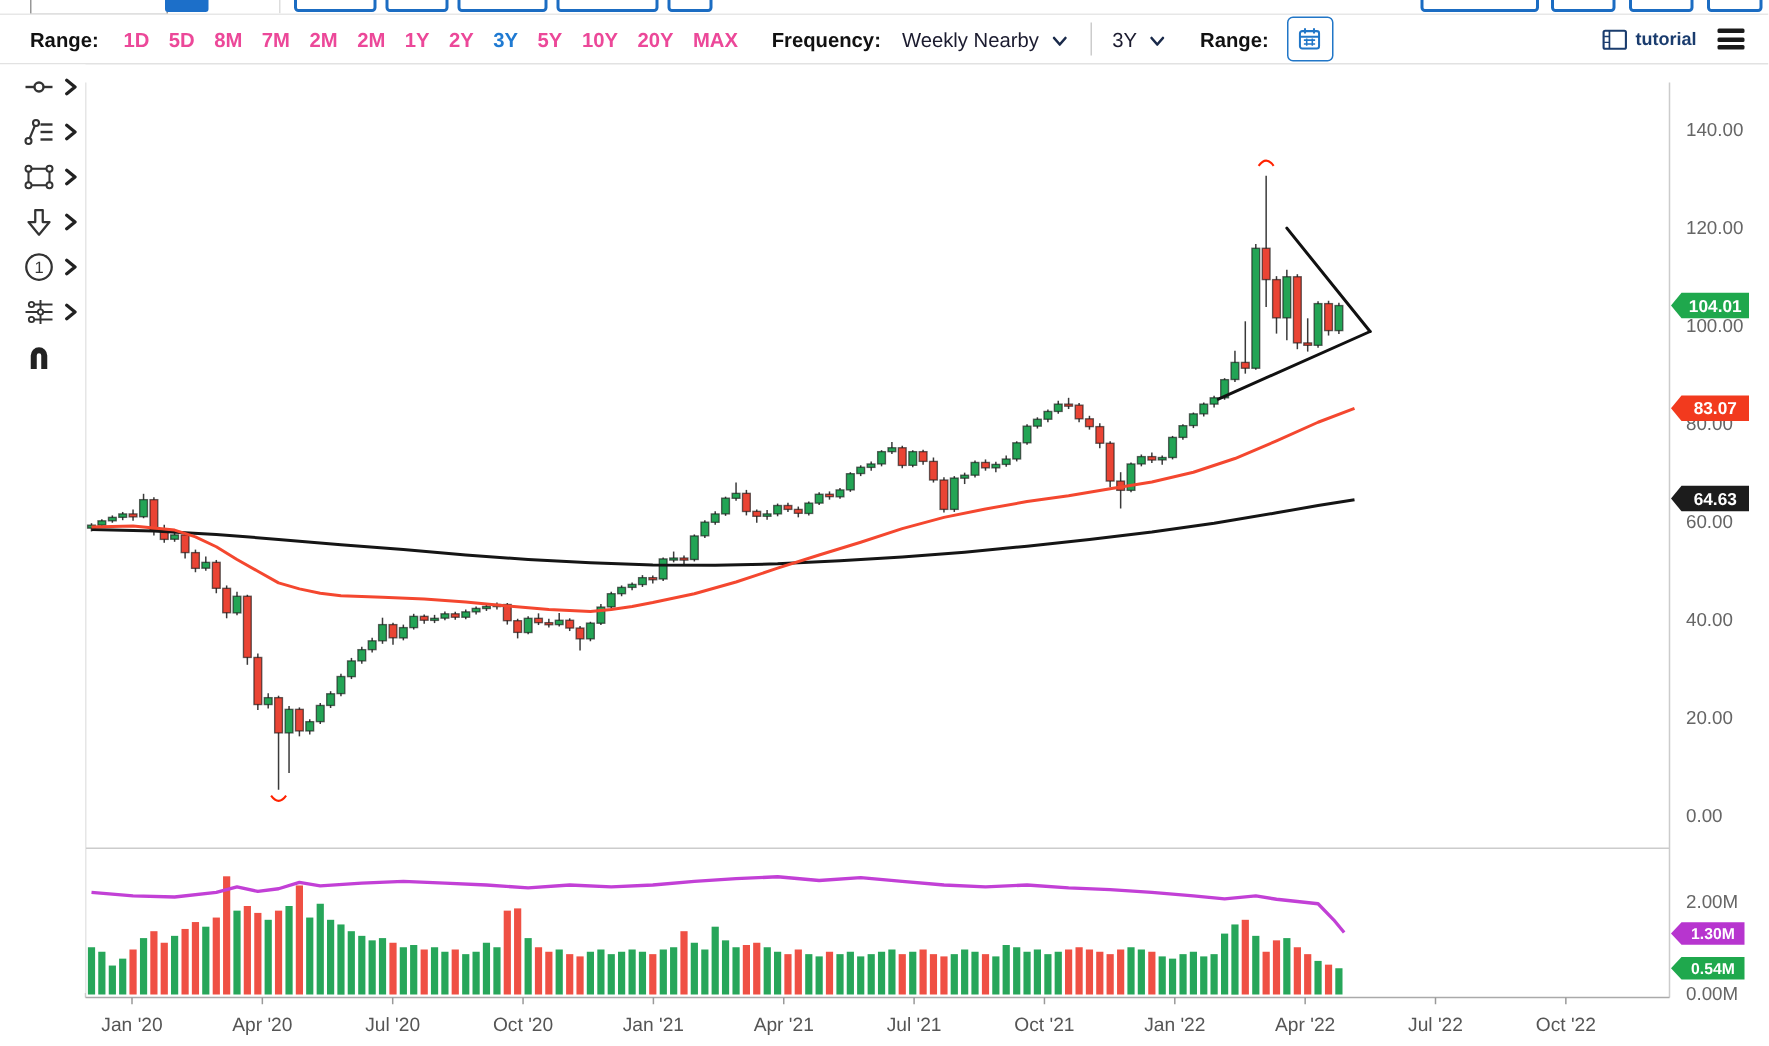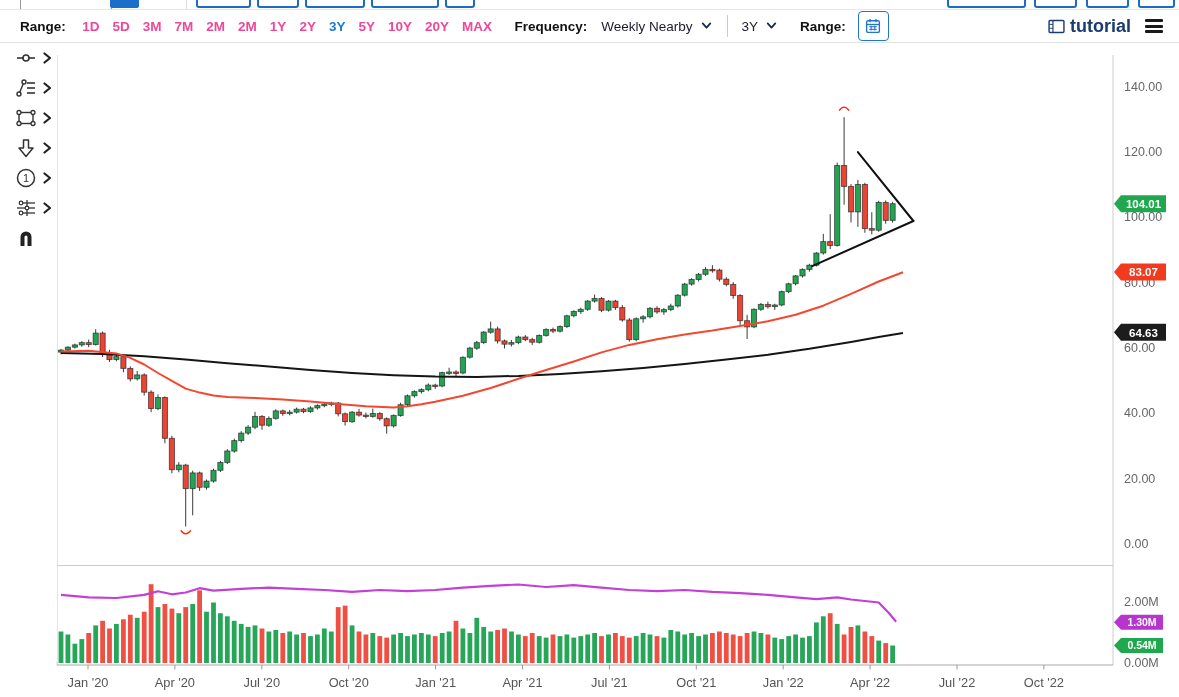--- a/index.html
+++ b/index.html
@@ -14,26 +14,26 @@
   .topstrip .vline{position:absolute;top:0;width:1px;height:9px;background:#ddd;}
 
   
   .toolbar{position:relative;height:33px;display:flex;align-items:center;background:#fff;
            border-bottom:1px solid #e2e2e2;font-size:13.5px;color:#16365f;padding-left:20px;box-sizing:border-box;}
   .tb-label{font-weight:bold;color:#111;margin-right:10px;}
   .range-opts{display:flex;align-items:center;}
   .range-opt{padding:2px 6.5px;font-weight:600;color:#ec4899;cursor:pointer;}
   .range-opt.sel{color:#1f7ad2;}
   .freq-label{margin-left:16px;}
-  .dd{display:flex;align-items:flex-start;gap:7px;cursor:pointer;color:#1b1b2f;padding:0 4px;}
+  .dd{display:flex;align-items:flex-end;gap:7px;cursor:pointer;color:#1b1b2f;padding:0 4px;}
   .vsep{width:1px;height:22px;background:#ccc;margin:0 10px;}
   .calbtn{width:31px;height:30px;border:1.5px solid #2176c7;border-radius:4px;background:#fff;
           display:flex;align-items:center;justify-content:center;cursor:pointer;padding:0;margin-left:2px;}
   .tb-right{margin-left:auto;display:flex;align-items:center;gap:12px;padding-right:14px;}
-  .tutorial{display:flex;align-items:center;gap:5px;color:#1a3c6e;font-weight:bold;font-size:18px;cursor:pointer;}
+  .tutorial{display:flex;align-items:center;gap:5px;color:#1a3c6e;font-weight:bold;font-size:12px;cursor:pointer;}
   .burger{display:flex;flex-direction:column;gap:2.5px;cursor:pointer;padding:2px;}
   .burger div{width:18px;height:3px;background:#1a1a1a;border-radius:1px;}
 
   
   .toolrail{position:absolute;left:0;top:43px;width:57px;bottom:0;background:#fff;z-index:3;}
   .tool{height:30px;display:flex;align-items:center;padding-left:14px;gap:4px;cursor:pointer;}
   .tool svg{display:block;}
 
   
   #chart{position:absolute;left:0;top:0;z-index:1;}
@@ -55,21 +55,21 @@
     <div class="cutbtn" style="left:1034px;width:43px;"></div>
     <div class="cutbtn" style="left:1086px;width:43px;"></div>
     <div class="cutbtn" style="left:1138px;width:37px;"></div>
   </div>
 
   <div class="toolbar">
     <span class="tb-label">Range:</span>
     <div class="range-opts" id="rangeOpts">
         <span class="range-opt">1D</span>
         <span class="range-opt">5D</span>
-        <span class="range-opt">3M</span>
+        <span class="range-opt">8M</span>
         <span class="range-opt">7M</span>
         <span class="range-opt">2M</span>
         <span class="range-opt">2M</span>
         <span class="range-opt">1Y</span>
         <span class="range-opt">2Y</span>
         <span class="range-opt sel">3Y</span>
         <span class="range-opt">5Y</span>
         <span class="range-opt">10Y</span>
         <span class="range-opt">20Y</span>
         <span class="range-opt">MAX</span>

